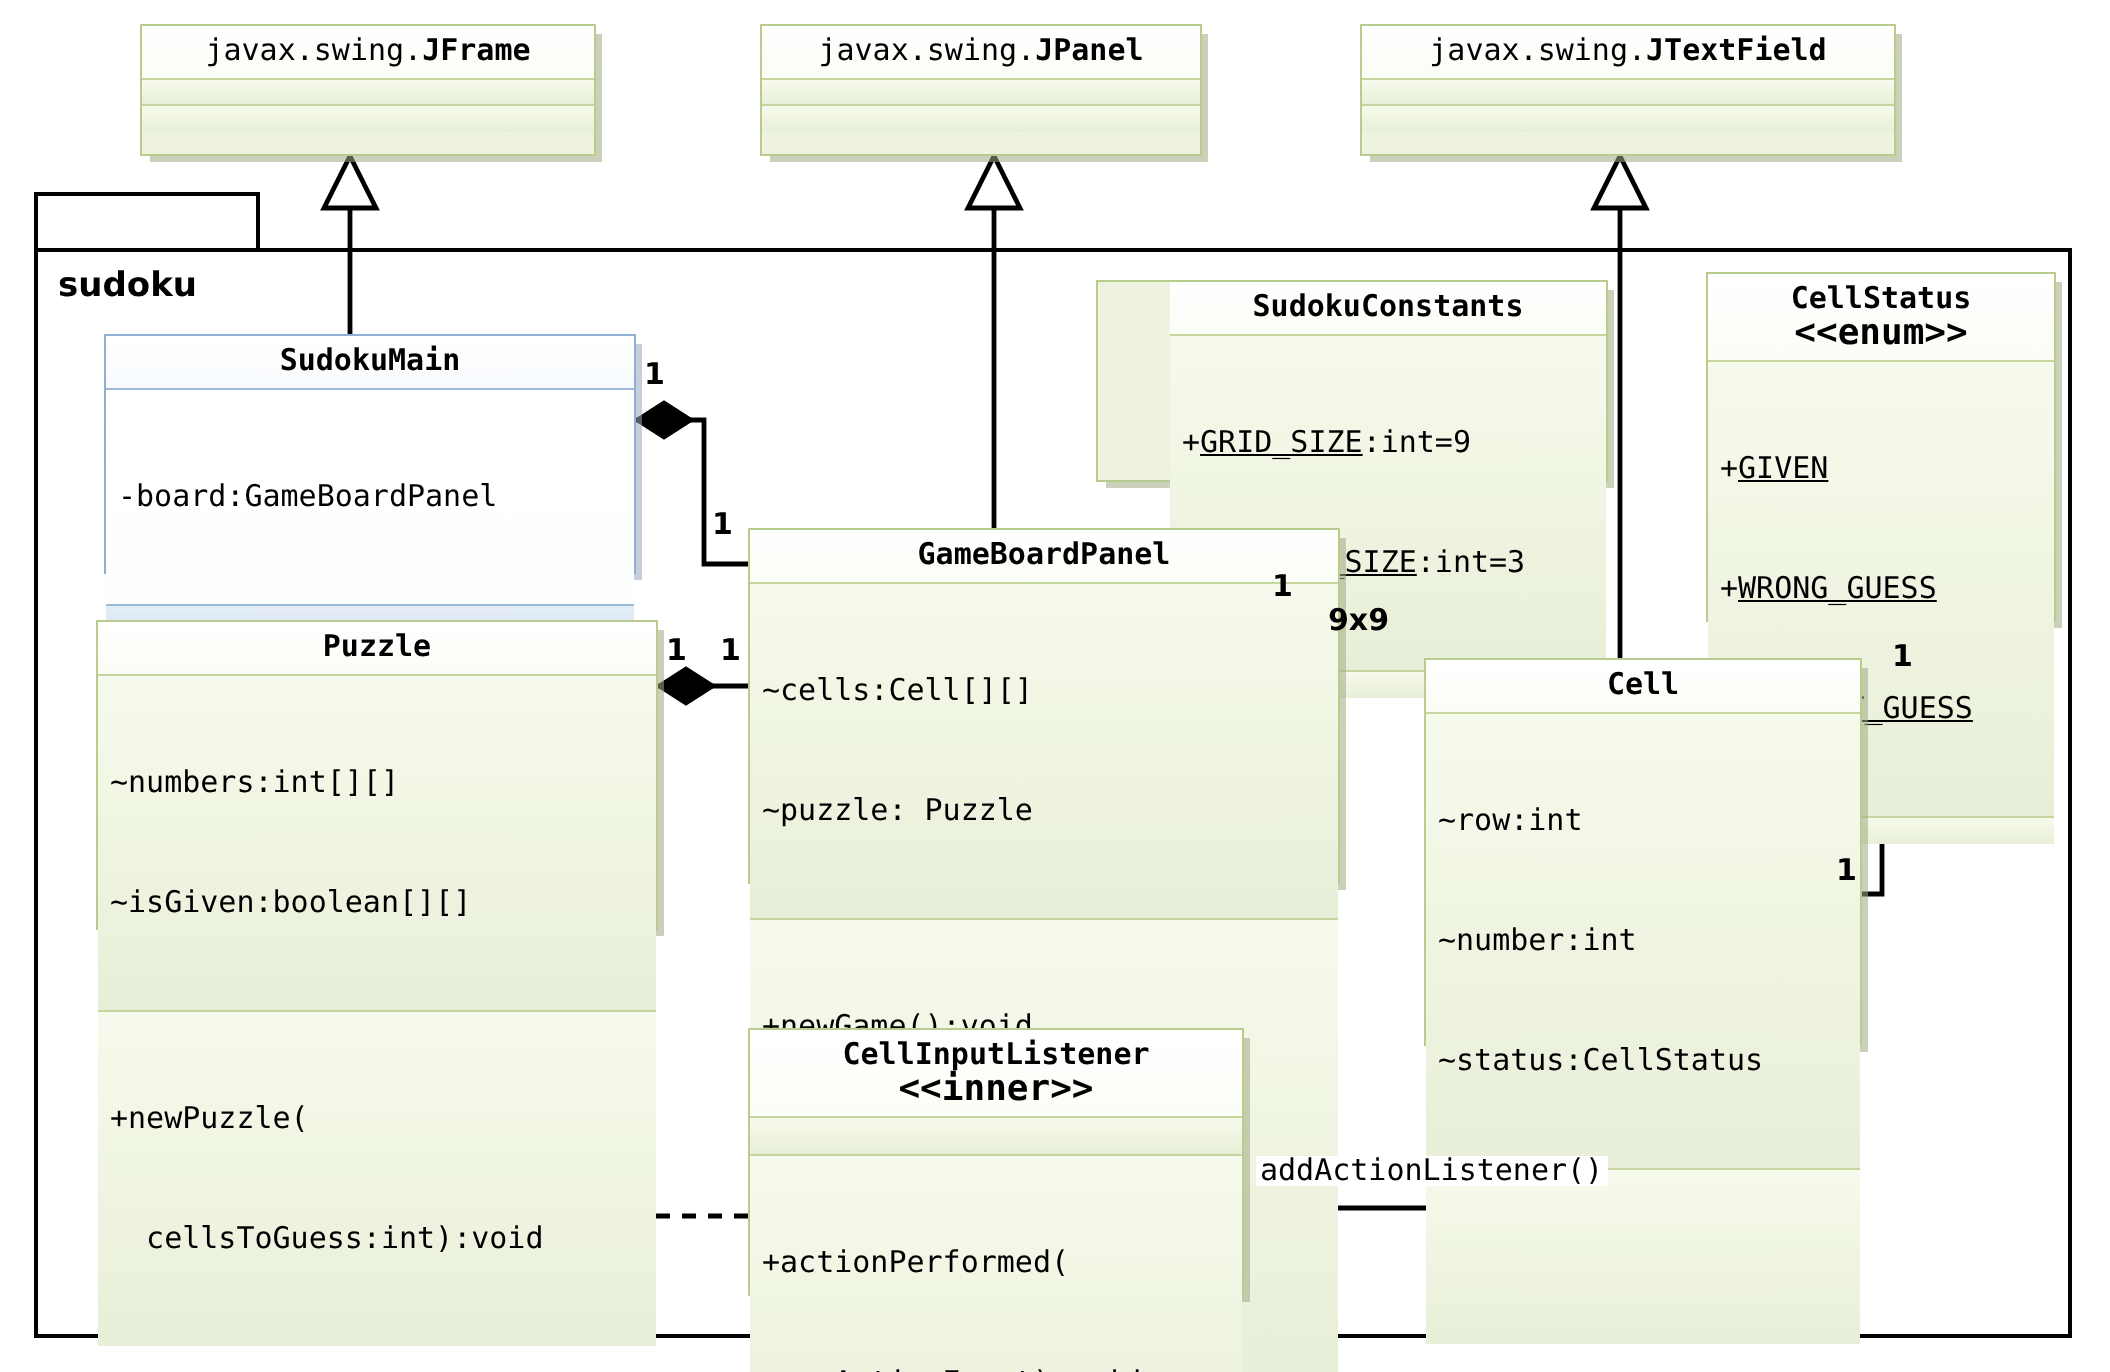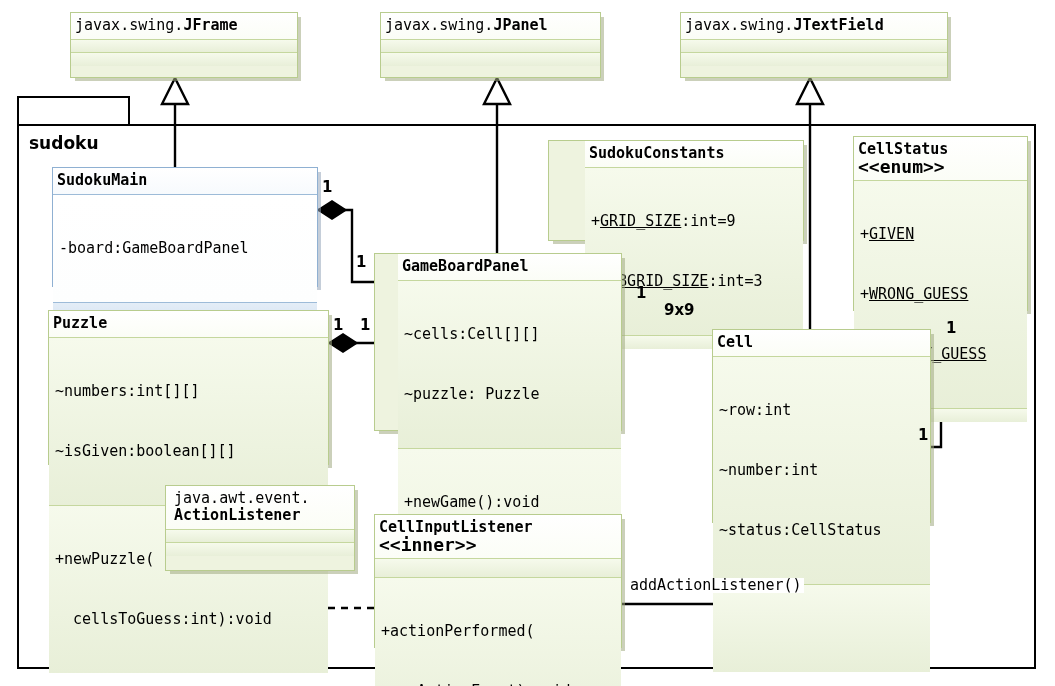--- a/index.html
+++ b/index.html
@@ -7,21 +7,21 @@
        font-family:"DejaVu Sans Mono","Liberation Mono",monospace;}
   .canvas{position:absolute;left:0;top:0;width:1055px;height:686px;}
   svg.wires{position:absolute;left:0;top:0;width:1055px;height:686px;pointer-events:none;}
 
   
   .box{position:absolute;box-sizing:border-box;border:1px solid #b8cc8e;
        box-shadow:4px 4px 0 -1px rgba(160,170,130,.55);
        background:#eef3df;}
   .box .hdr{box-sizing:border-box;border-bottom:1px solid #c5d79e;
        background:linear-gradient(#ffffff,#fbfdf6);
-       text-align:left;font-weight:bold;font-size:15px;color:#000;
+       text-align:center;font-weight:bold;font-size:15px;color:#000;
        padding:4px 4px 5px 4px;line-height:17px;}
   .box .stereo{display:block;font-weight:bold;font-size:18px;line-height:17px;}
   .box .cmp{box-sizing:border-box;border-bottom:1px solid #c5d79e;
        background:linear-gradient(#f6faec,#e8efd8);
        padding:3px 6px 4px 6px;font-size:15px;line-height:20px;color:#000;
        white-space:pre;}
   .box .cmp:last-child{border-bottom:none;}
   .box .cmp.empty{padding:0;height:13px;}
   .box.blue{border:1px solid #8fb0d2;box-shadow:4px 4px 0 -1px rgba(150,165,185,.55);}
   .box.blue .hdr{border-bottom:1px solid #9dbbd8;background:linear-gradient(#ffffff,#f7fafd);}
@@ -140,21 +140,21 @@
       <span class="stereo">&lt;&lt;enum&gt;&gt;</span>
     </div>
     <div class="cmp">
       <div>+<span class="u">GIVEN</span></div>
       <div>+<span class="u">WRONG_GUESS</span></div>
       <div>+<span class="u">CORRECT_GUESS</span></div>
     </div>
     <div class="cmp empty"></div>
   </div>
 
-  <div class="box" style="left:374px;top:253px;width:248px;height:178px;padding-left:23px;">
+  <div class="box" style="left:374px;top:264px;width:296px;height:178px;">
     <div class="hdr">GameBoardPanel</div>
     <div class="cmp">
       <div>~cells:Cell[][]</div>
       <div>~puzzle: Puzzle</div>
     </div>
     <div class="cmp">
       <div>+newGame():void</div>
       <div>+paint():void</div>
       <div>+isSolved():boolean</div>
     </div>
@@ -178,28 +178,20 @@
       <div>~row:int</div>
       <div>~number:int</div>
       <div>~status:CellStatus</div>
     </div>
     <div class="cmp">
       
       
     </div>
   </div>
 
-  <div class="box" style="left:165px;top:485px;width:190px;height:86px;">
-    <div class="hdr" style="text-align:left;padding-left:8px;">
-      <span class="reg">java.awt.event.</span><br>
-      <span>ActionListener</span>
-    </div>
-    <div class="cmp empty"></div>
-    <div class="cmp empty"></div>
-  </div>
 
   <div class="box" style="left:374px;top:514px;width:248px;height:134px;">
     <div class="hdr">
       <span>CellInputListener</span>
       <span class="stereo">&lt;&lt;inner&gt;&gt;</span>
     </div>
     <div class="cmp empty" style="height:19px;"></div>
     <div class="cmp">
       <div>+actionPerformed(</div>
       <div>  e:ActionEvent):void</div>

